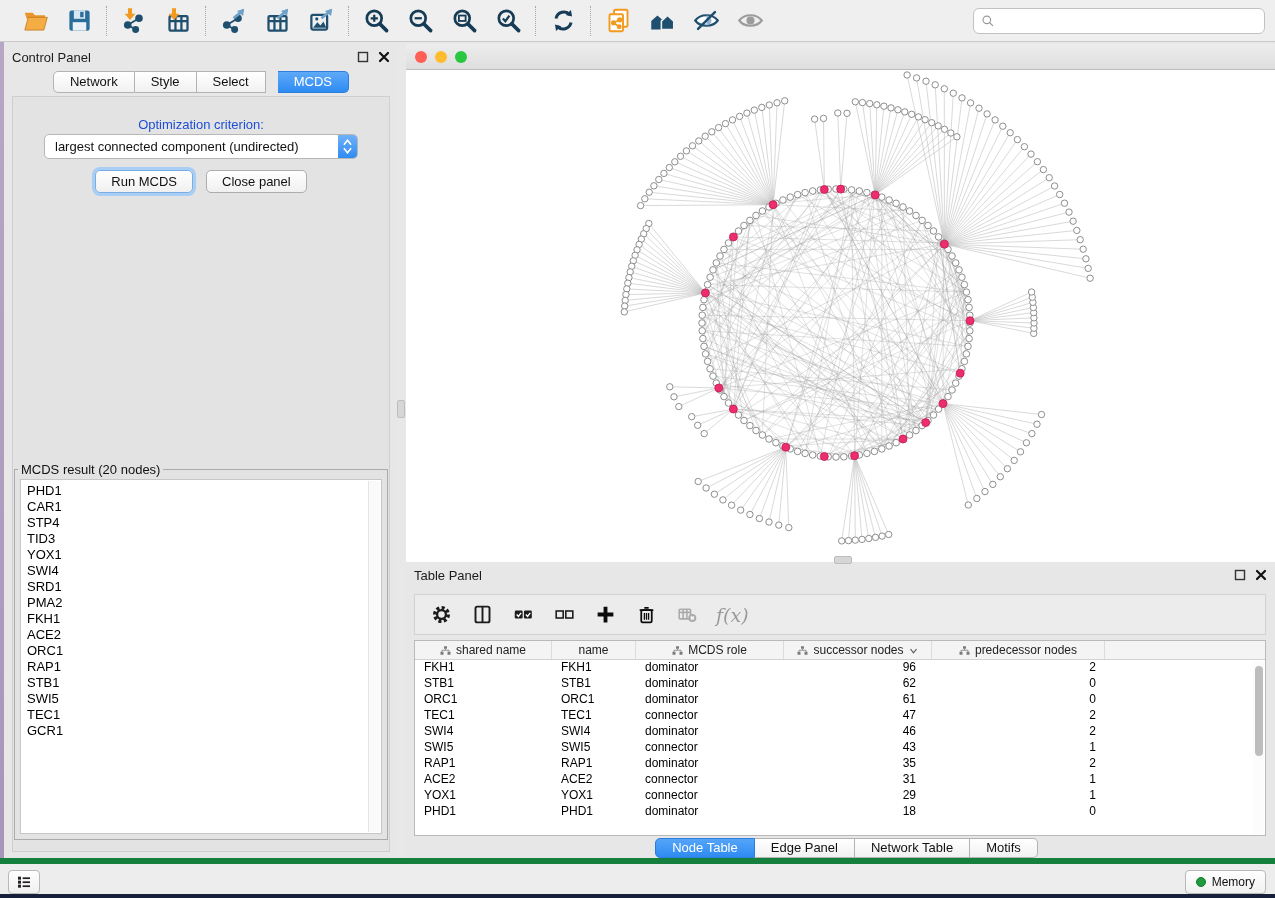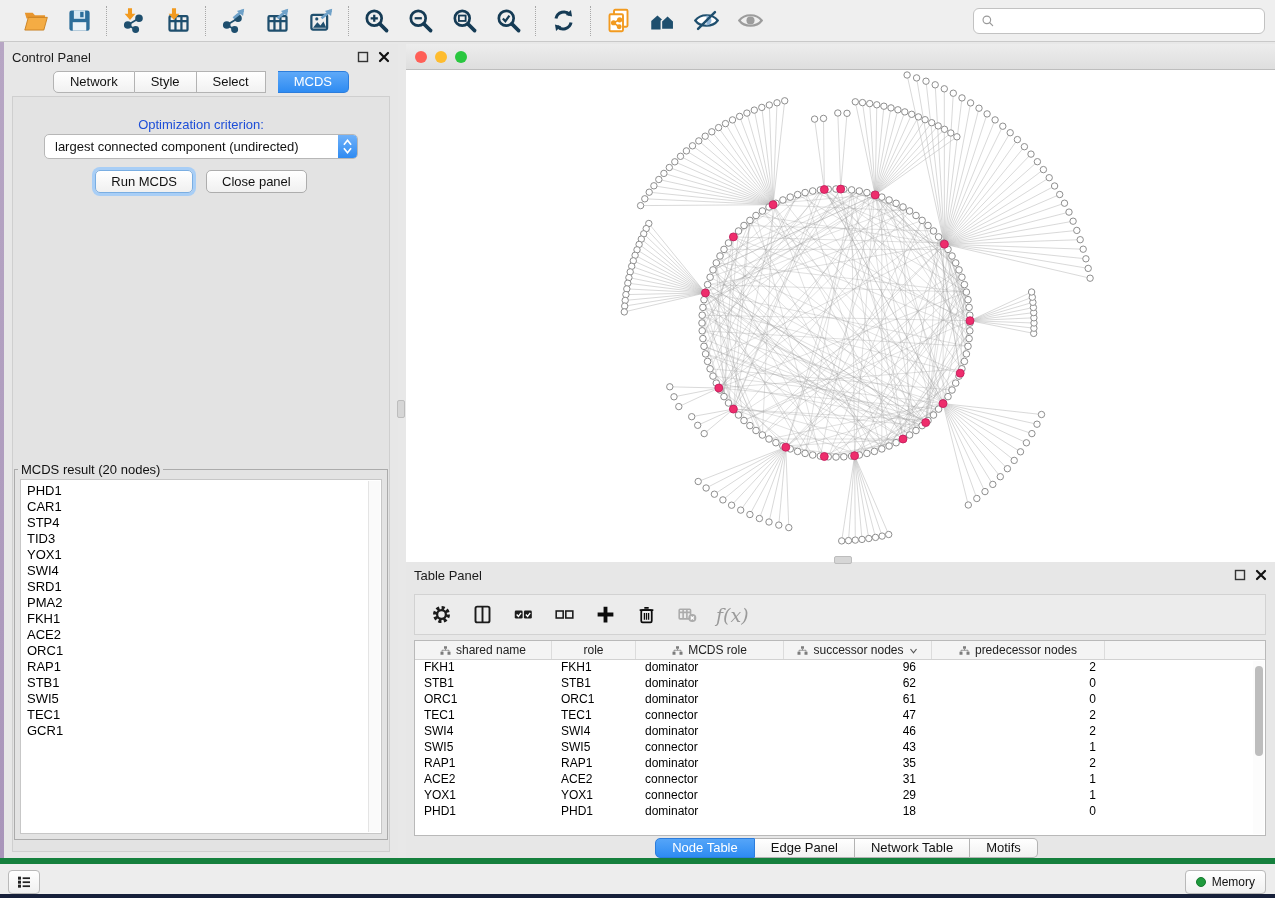--- a/index.html
+++ b/index.html
@@ -1032,21 +1032,21 @@
               <g fill="#7C7C7C">
                 <rect x="8" y="1" width="6" height="5"></rect>
                 <rect x="1" y="12" width="6" height="6"></rect>
                 <rect x="15" y="12" width="6" height="6"></rect>
               </g>
               <path d="M11 6 v3 M4 12 v-3 h14 v3" stroke="#7C7C7C" stroke-width="1.6" fill="none"></path>
             </svg>
             <span>shared name</span>
           </div>
           <div class="th" style="width: 84px;">
-            <span>role</span>
+            <span>name</span>
           </div>
           <div class="th" style="width: 148px;">
             <svg class="grip" viewBox="0 0 22 19">
               <g fill="#7C7C7C">
                 <rect x="8" y="1" width="6" height="5"></rect>
                 <rect x="1" y="12" width="6" height="6"></rect>
                 <rect x="15" y="12" width="6" height="6"></rect>
               </g>
               <path d="M11 6 v3 M4 12 v-3 h14 v3" stroke="#7C7C7C" stroke-width="1.6" fill="none"></path>
             </svg>

